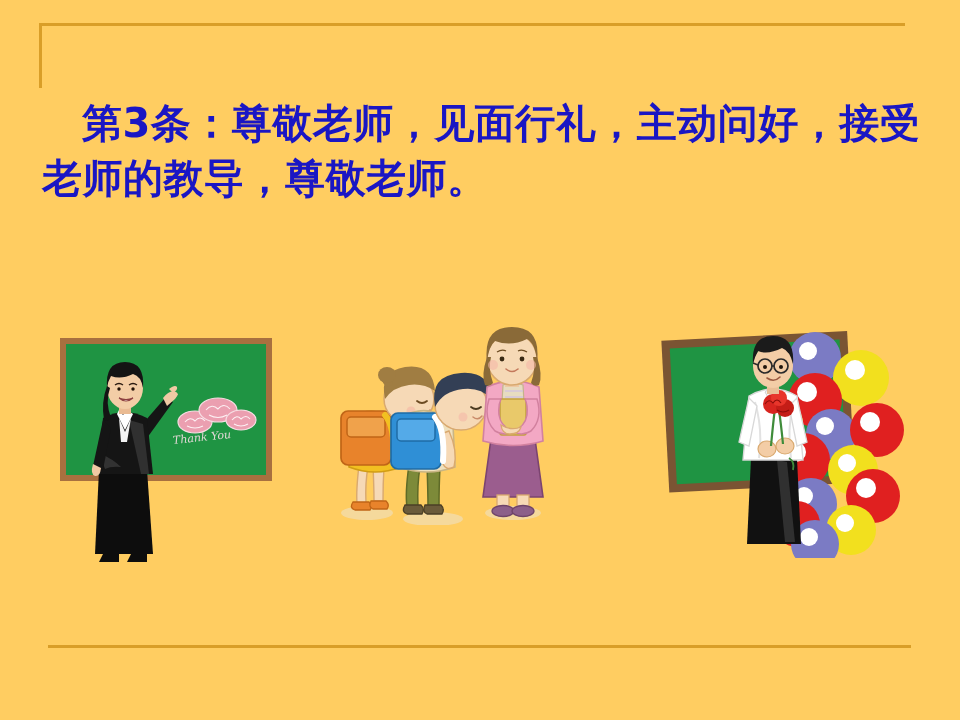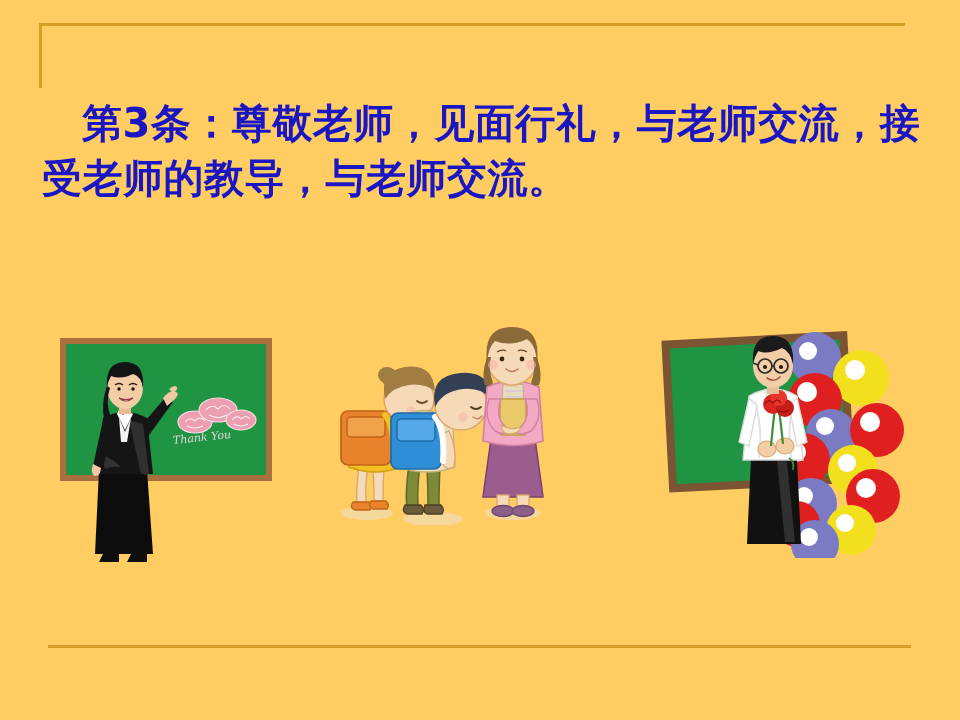--- a/index.html
+++ b/index.html
@@ -100,21 +100,21 @@
 </head>
 <body>
 
 <div id="slide">
 
   <div class="rule-top-h"></div>
   <div class="rule-top-v"></div>
   <div class="rule-bottom-h"></div>
 
   <div id="title">
-    <span>第3条：尊敬老师，见面行礼，与老师交流，接受老师的教导，与老师交流。</span>
+    <span>第3条：尊敬老师，见面行礼，主动问好，接受老师的教导，尊敬老师。</span>
   </div>
 
   <div class="illus" id="pic-left">
 
     <div class="board-frame" id="left-board"></div>
 
     <svg id="left-chalk-flowers" viewBox="0 0 86 55">
       <g fill="#eb9fb0" stroke="#f6dde3" stroke-width="1.2">
         <ellipse cx="22" cy="32" rx="17" ry="11"></ellipse>
         <ellipse cx="45" cy="20" rx="19" ry="12"></ellipse>

